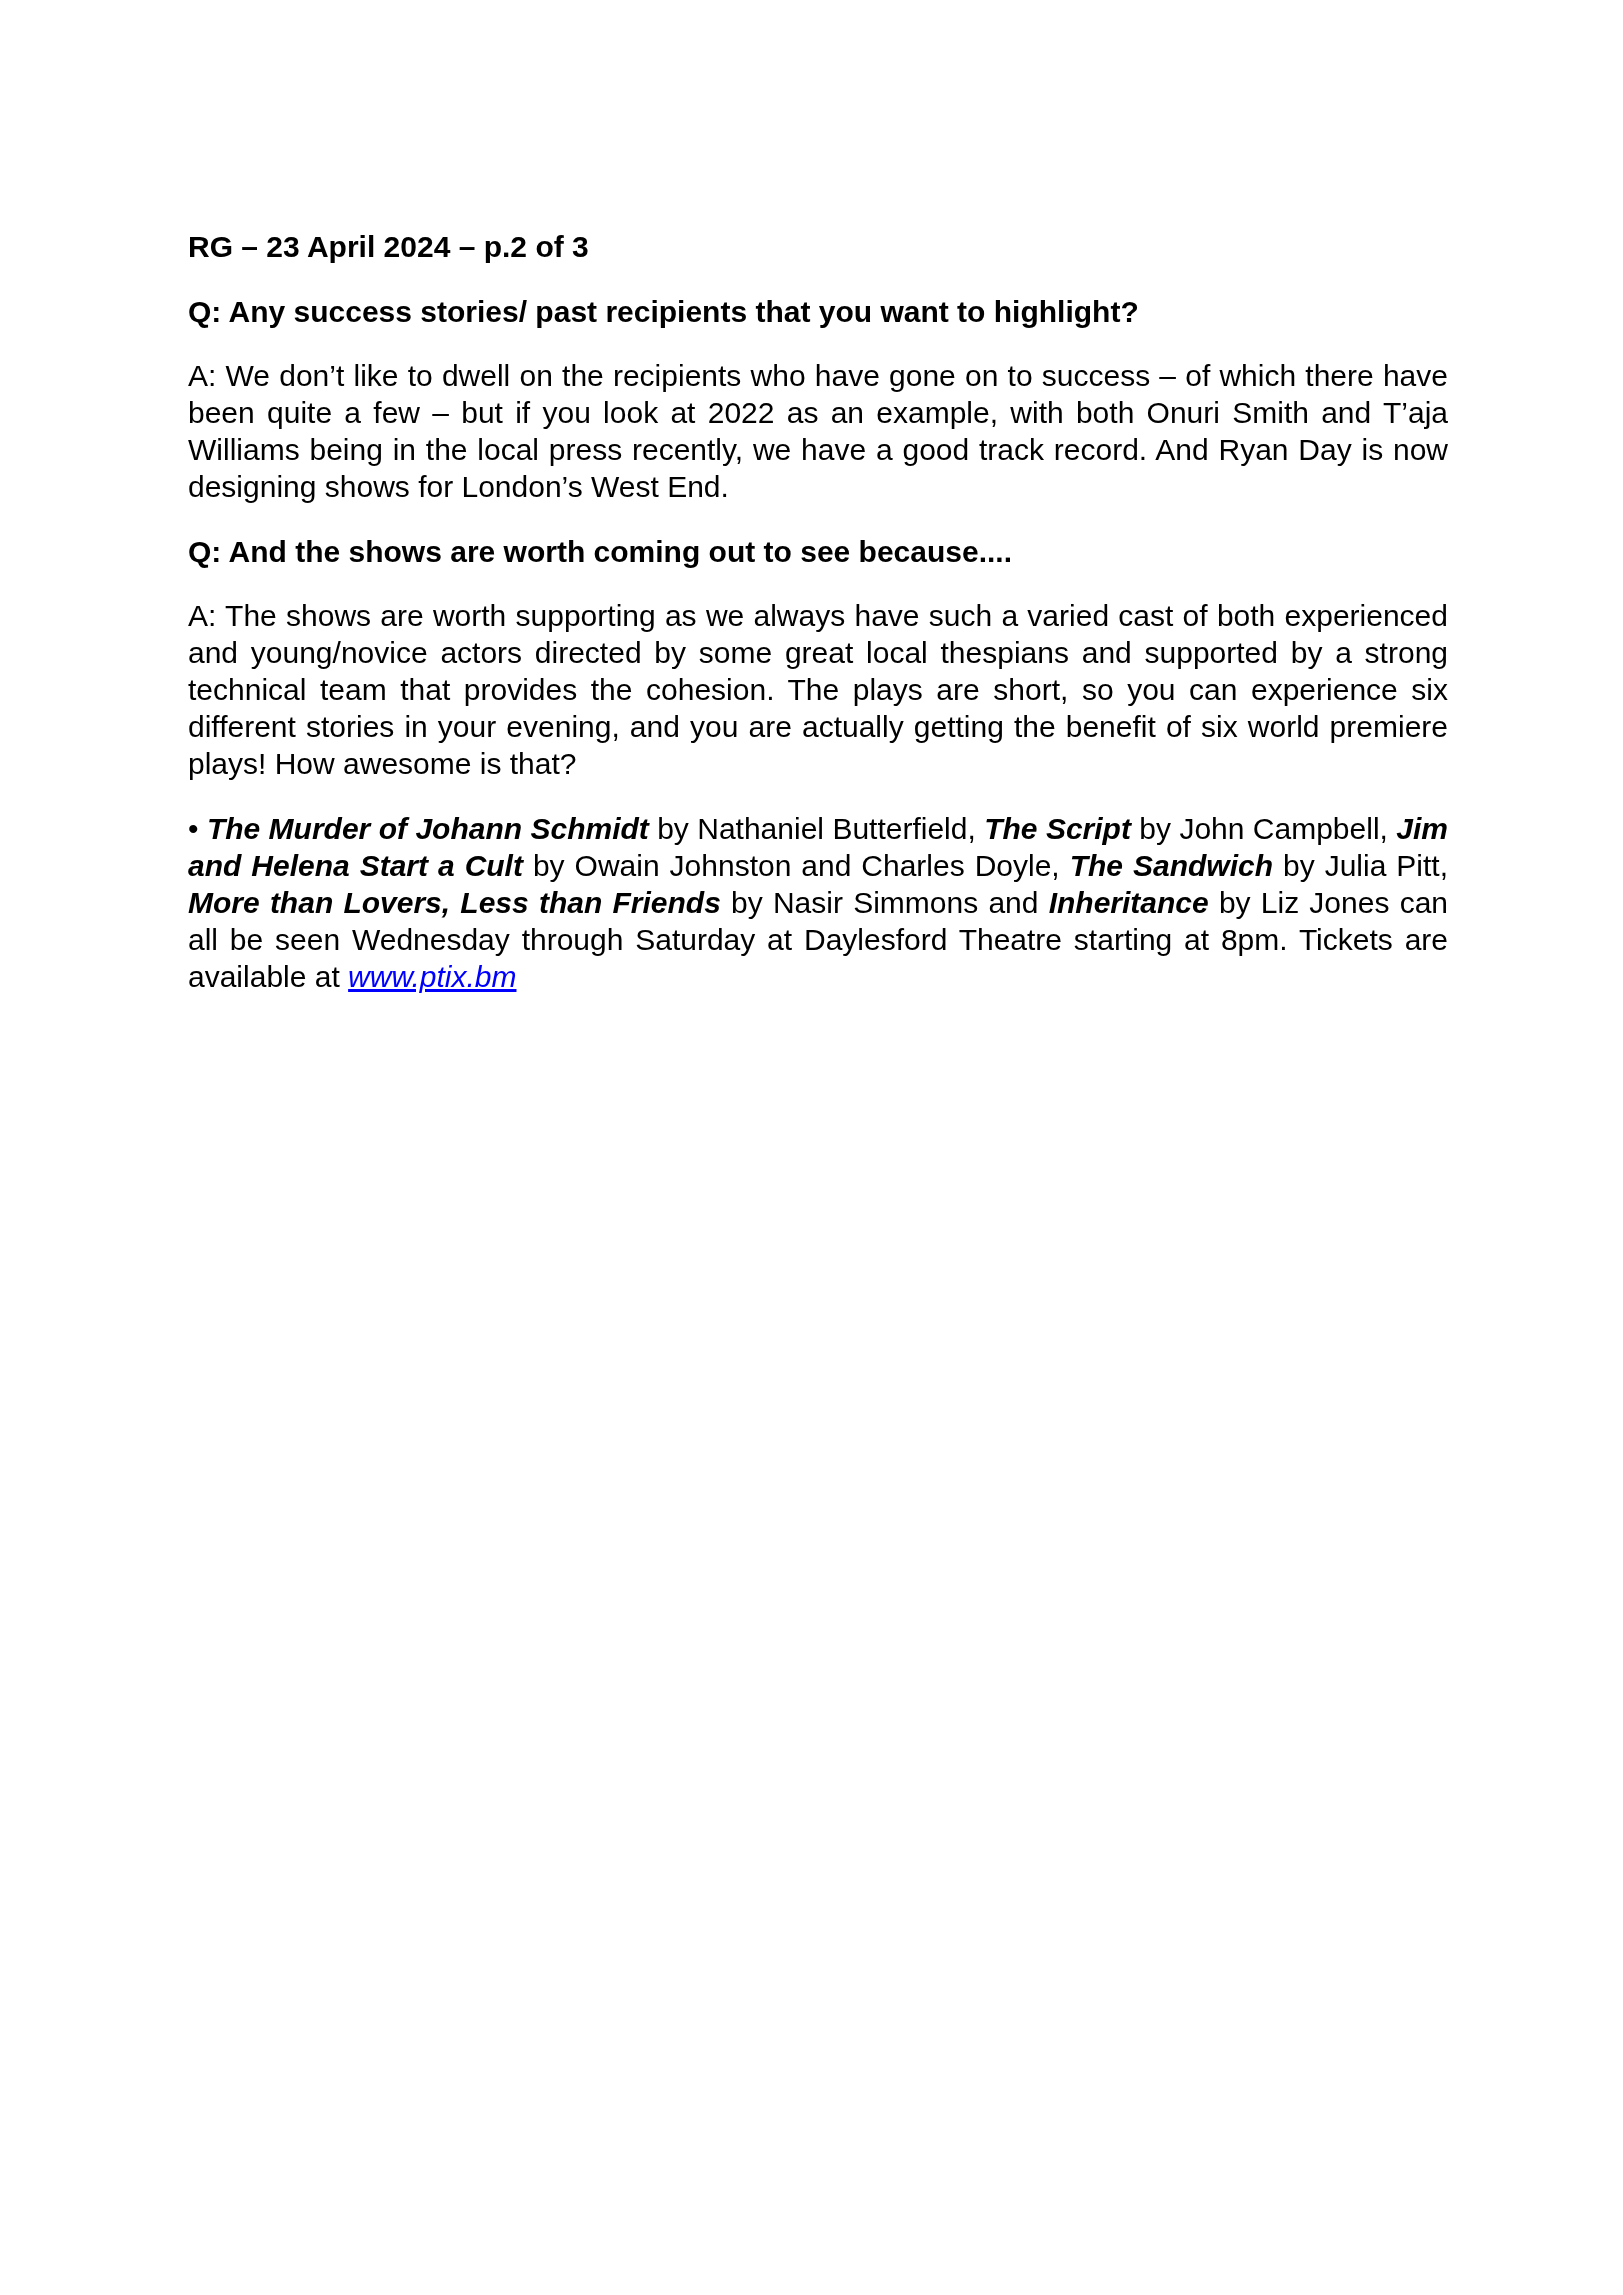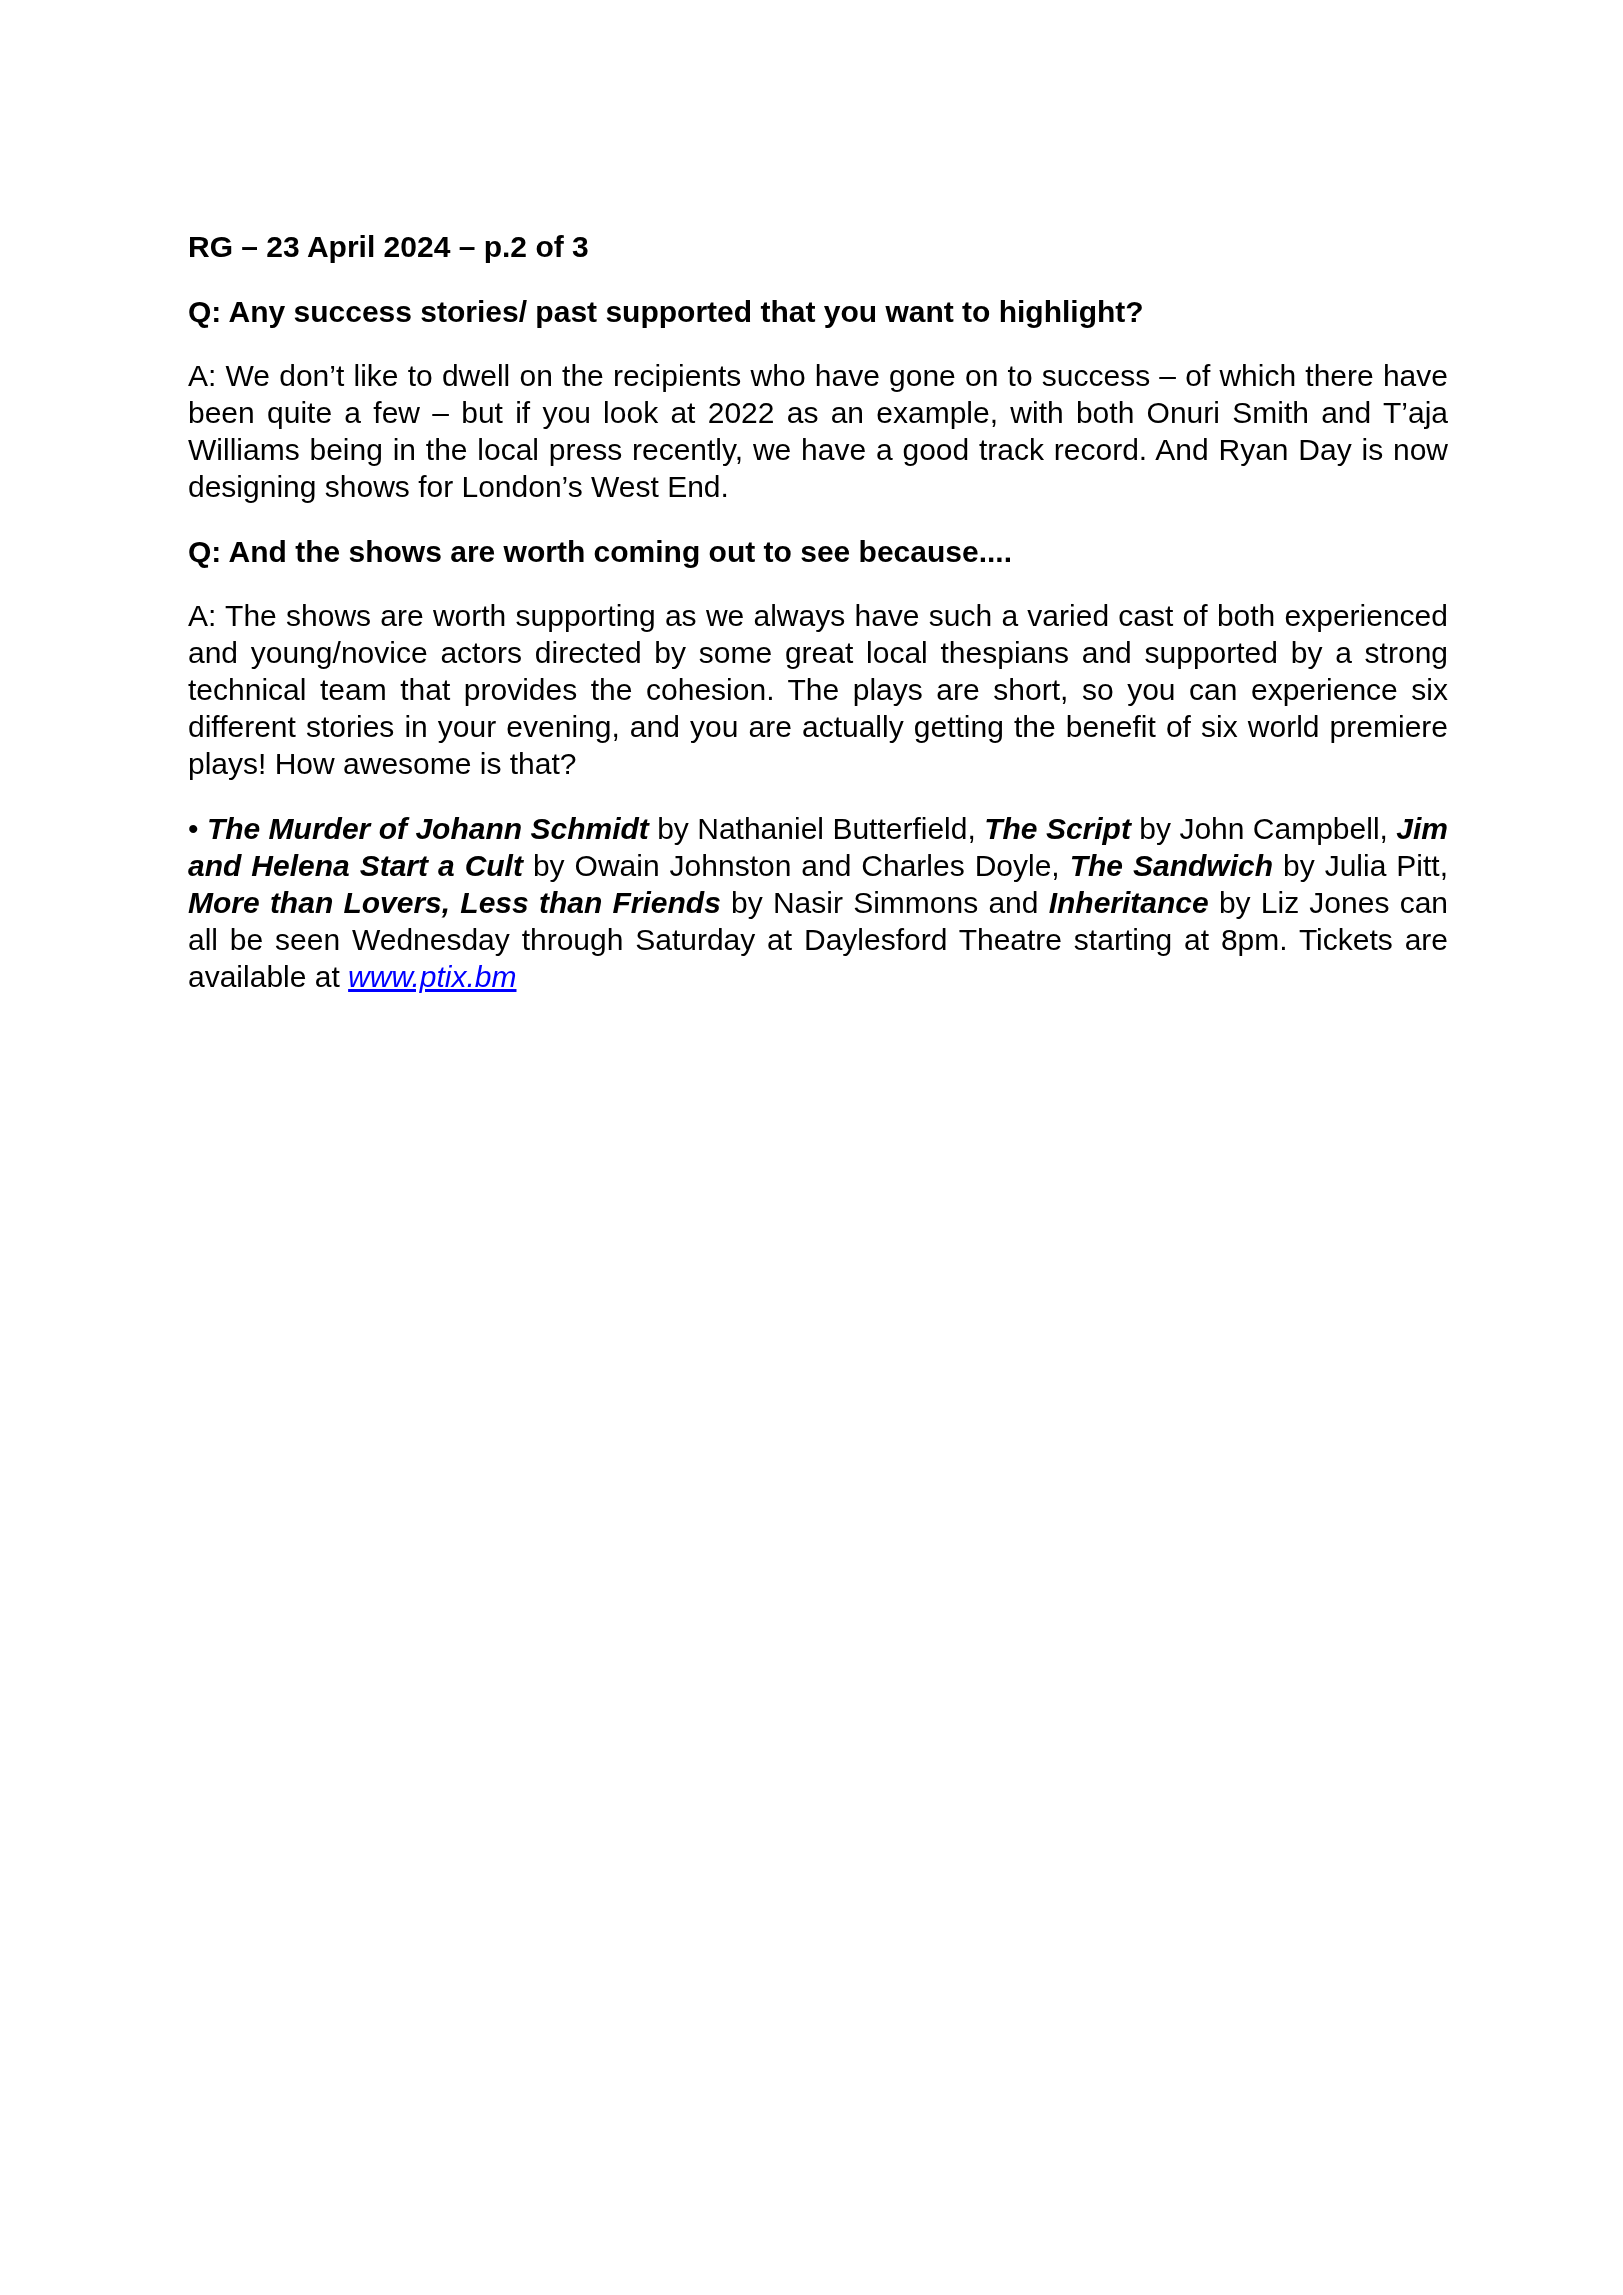--- a/index.html
+++ b/index.html
@@ -47,20 +47,20 @@
     text-decoration: underline;
     cursor: pointer;
   }
 </style>
 </head>
 <body>
 
 <div class="page" style="background: rgb(255, 255, 255); color: rgb(0, 0, 0);">
   <div class="content">
       <p class="para kind-header"><span class="run-normal">RG – 23 April 2024 – p.2 of 3</span></p>
-      <p class="para kind-question"><span class="run-normal">Q: Any success stories/ past supported that you want to highlight?</span></p>
+      <p class="para kind-question"><span class="run-normal">Q: Any success stories/ past recipients that you want to highlight?</span></p>
       <p class="para kind-answer"><span class="run-normal">A: We don’t like to dwell on the recipients who have gone on to success – of which there have been quite a few – but if you look at 2022 as an example, with both Onuri Smith and T’aja Williams being in the local press recently, we have a good track record. And Ryan Day is now designing shows for London’s West End.</span></p>
       <p class="para kind-question"><span class="run-normal">Q: And the shows are worth coming out to see because....</span></p>
       <p class="para kind-answer"><span class="run-normal">A: The shows are worth supporting as we always have such a varied cast of both experienced and young/novice actors directed by some great local thespians and supported by a strong technical team that provides the cohesion. The plays are short, so you can experience six different stories in your evening, and you are actually getting the benefit of six world premiere plays! How awesome is that?</span></p>
       <p class="para kind-bullet"><span class="run-normal">• </span><span class="run-italic">The Murder of Johann Schmidt</span><span class="run-normal"> by Nathaniel Butterfield, </span><span class="run-italic">The Script</span><span class="run-normal"> by John Campbell, </span><span class="run-italic">Jim and Helena Start a Cult</span><span class="run-normal"> by Owain Johnston and Charles Doyle, </span><span class="run-italic">The Sandwich</span><span class="run-normal"> by Julia Pitt, </span><span class="run-italic">More than Lovers, Less than Friends</span><span class="run-normal"> by Nasir Simmons and </span><span class="run-italic">Inheritance</span><span class="run-normal"> by Liz Jones can all be seen Wednesday through Saturday at Daylesford Theatre starting at 8pm. Tickets are available at </span><a class="run-link" href="#" style="color: rgb(0, 0, 255);">www.ptix.bm</a></p>
     </div>
 </div>
 
 
 </body></html>

